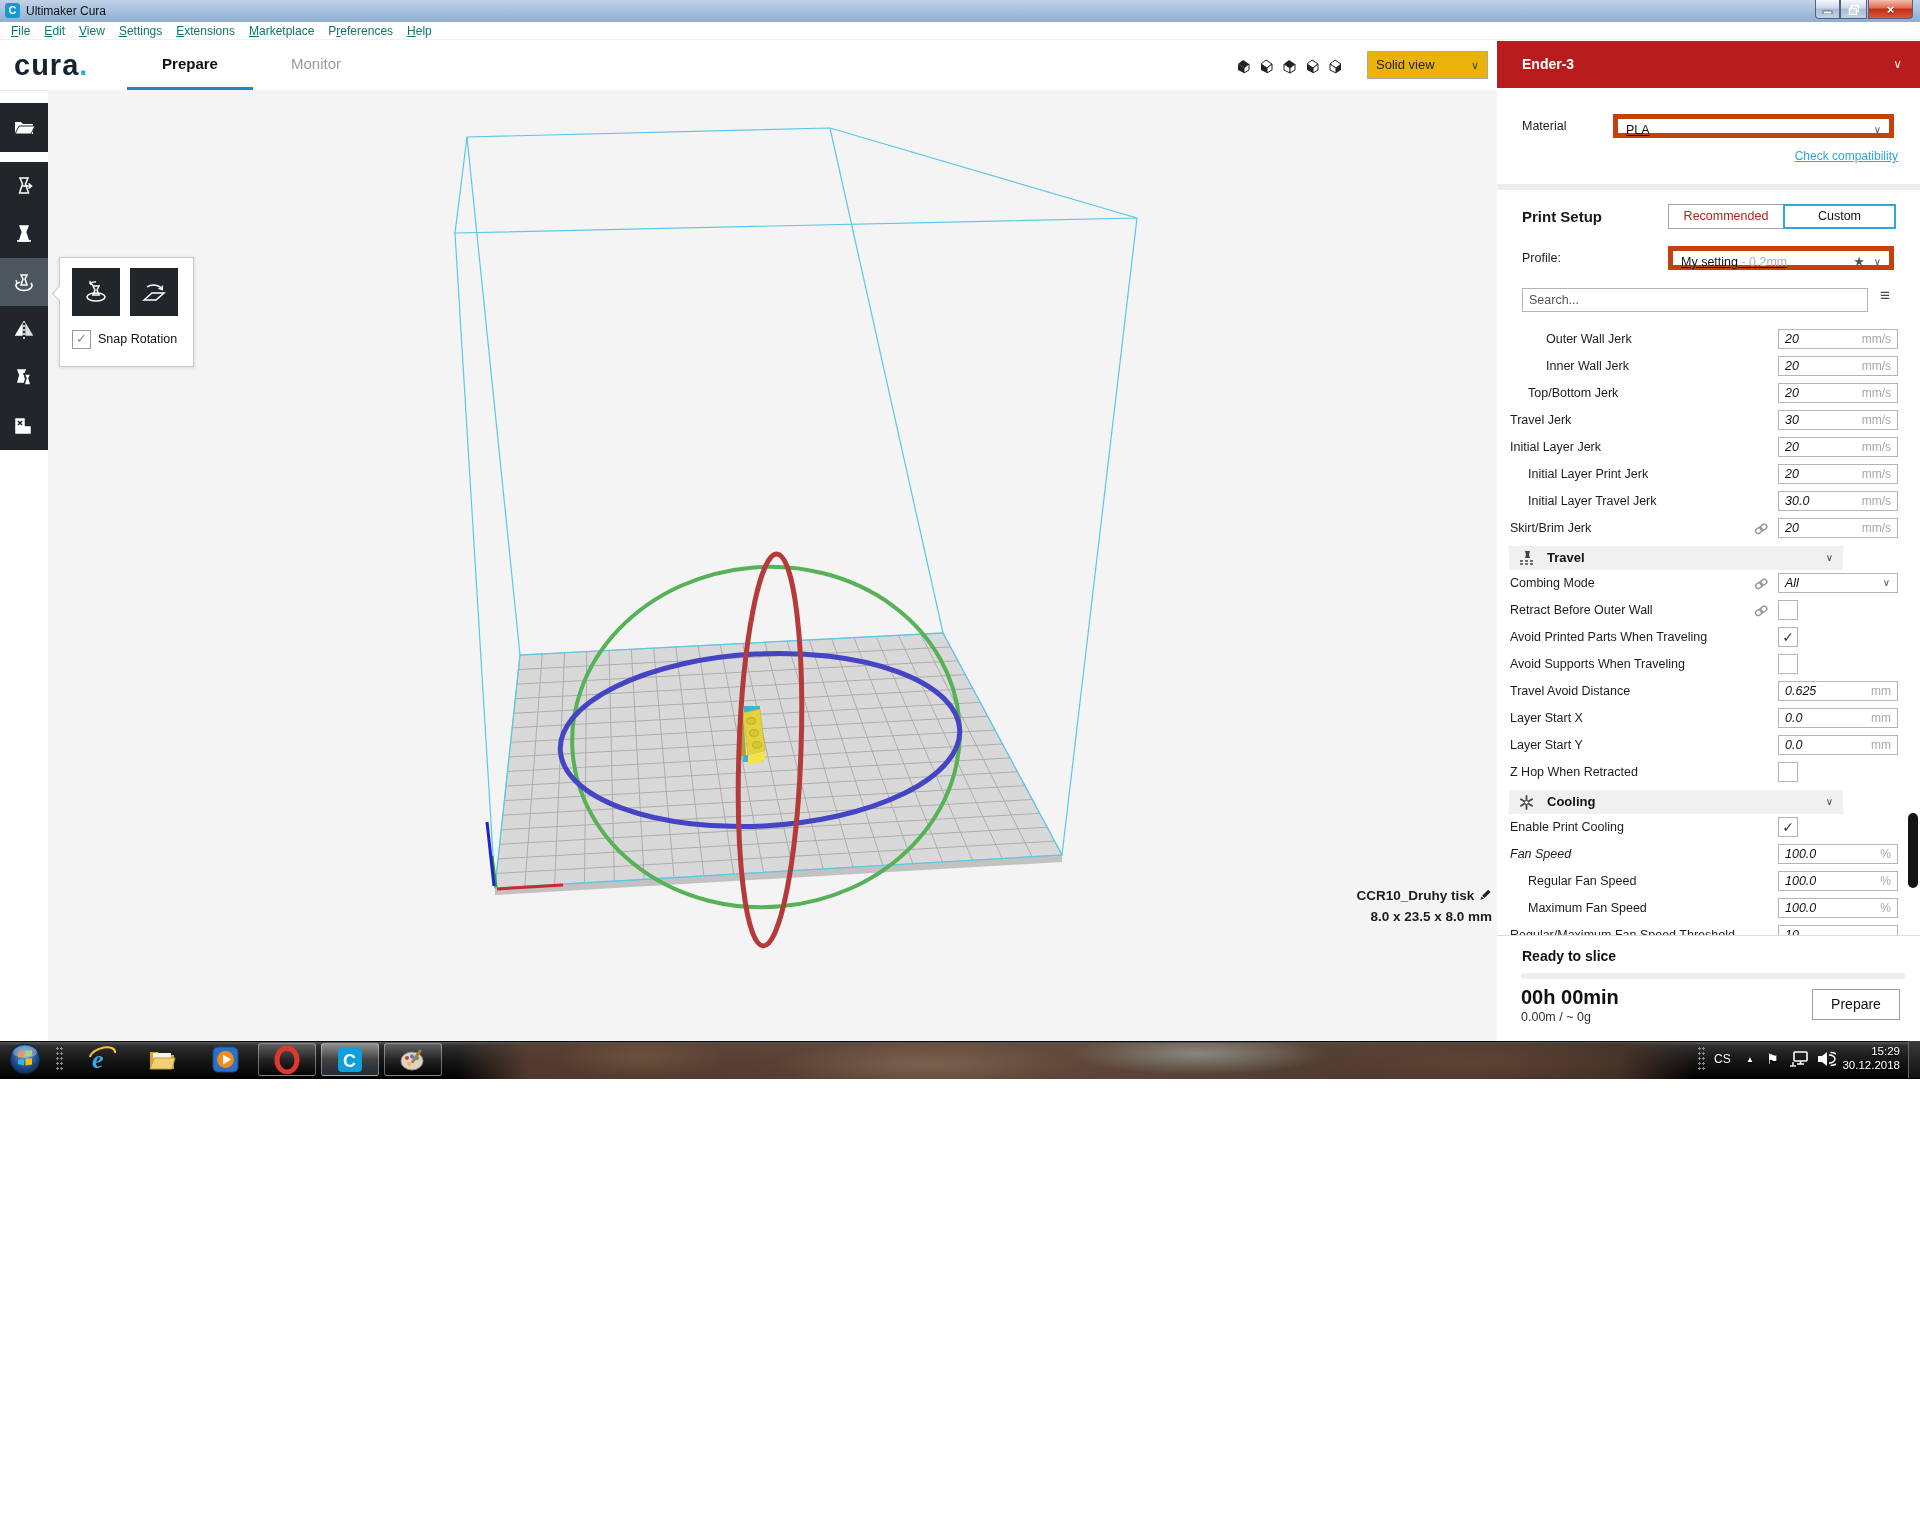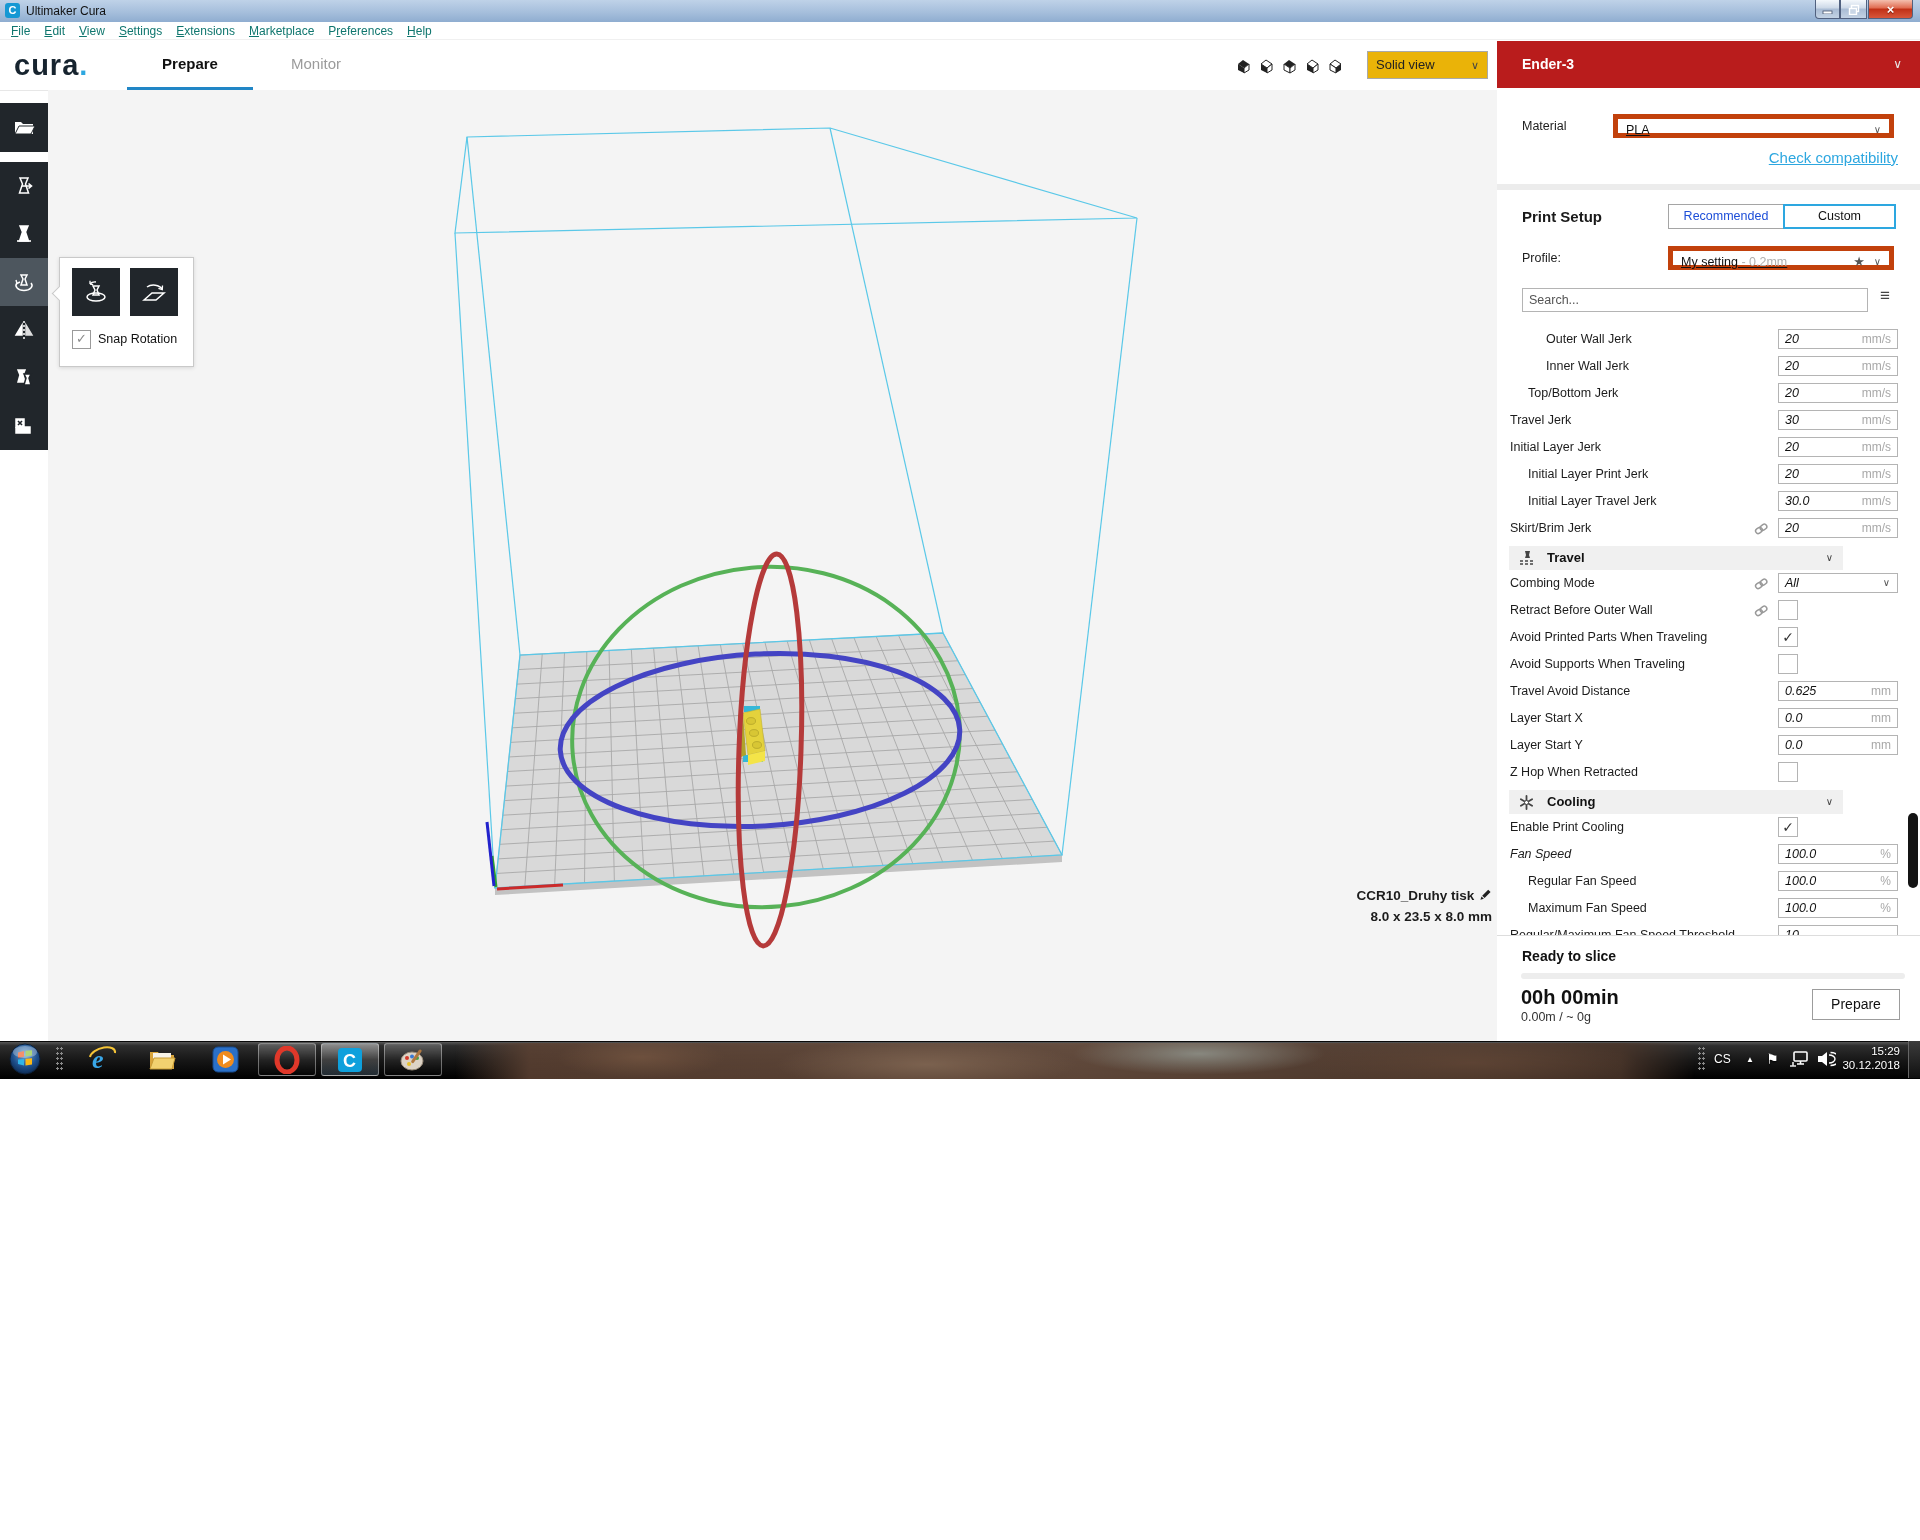--- a/index.html
+++ b/index.html
@@ -67,21 +67,21 @@
   #machine-header{left:0;top:0;width:423px;height:47px;background:#b91c1c;color:#fff;}
   #machine-name{position:absolute;left:25px;top:0;line-height:47px;font-size:14px;font-weight:bold;}
   #machine-chev{position:absolute;right:18px;top:0;line-height:47px;font-size:12px;color:#e8e8e8;}
   .fieldlabel{font-size:12.5px;color:#1c1c1c;}
   .dropbox{border:5px solid #c2410c;background:#fff;box-sizing:border-box;font-size:12.5px;color:#111;text-decoration:underline;}
   .dropbox .chev{position:absolute;right:8px;color:#555;font-size:10px;}
   #separator1{left:0;top:143px;width:423px;height:6px;background:#ececec;}
   #print-setup-title{left:25px;top:163px;font-size:15px;font-weight:bold;line-height:25px;}
   .modebtn{top:163px;height:25px;box-sizing:border-box;background:#fff;font-size:12.5px;
     text-align:center;line-height:23px;}
-  #btn-recommended{left:171px;width:116px;border:1px solid #a5a5a5;color:#1d4ed8;}
+  #btn-recommended{left:171px;width:116px;border:1px solid #a5a5a5;color:#b91c1c;}
   #btn-custom{left:286px;width:113px;border:2px solid #2da7e0;color:#111;line-height:21px;}
   #searchwrap{left:25px;top:247px;width:346px;height:24px;}
   #search{width:100%;height:100%;border:1px solid #b4b4b4;box-sizing:border-box;font-size:12.5px;
     padding:0 6px;color:#333;font-family:inherit;background:#fff;}
   #search::placeholder{color:#555;opacity:1;}
   #hamburger{left:383px;top:245px;font-size:17px;color:#444;font-weight:bold;}
 
   
   #settings-flow{left:0;top:285px;width:423px;height:609px;overflow:hidden;}
   .srow{position:relative;height:27px;}
@@ -373,21 +373,21 @@
   <div class="abs" id="machine-header">
     <span id="machine-name">Ender-3</span>
     <span id="machine-chev">∨</span>
   </div>
 
   <div class="abs fieldlabel" style="left:25px;top:73px;line-height:24px;">Material</div>
   <div class="abs dropbox" style="left:116px;top:73px;width:281px;height:24px;line-height:22px;padding-left:8px;">
     <span>PLA</span>
     <span class="chev" style="top:0;line-height:22px;">∨</span>
   </div>
-  <div class="abs" style="right:22px;top:108px;font-size:15px;color:#2da7e0;text-decoration:underline;">Check compatibility</div>
+  <div class="abs" style="right:22px;top:108px;font-size:12px;color:#2da7e0;text-decoration:underline;">Check compatibility</div>
 
   <div class="abs" id="separator1"></div>
 
   <div class="abs" id="print-setup-title">Print Setup</div>
   <div class="abs modebtn" id="btn-recommended">Recommended</div>
   <div class="abs modebtn" id="btn-custom">Custom</div>
 
   <div class="abs fieldlabel" style="left:25px;top:205px;line-height:24px;">Profile:</div>
   <div class="abs dropbox" style="left:171px;top:205px;width:226px;height:24px;line-height:22px;padding-left:8px;">
     <span>My setting</span><span style="color:#b0b0b0;"> - 0.2mm</span>

